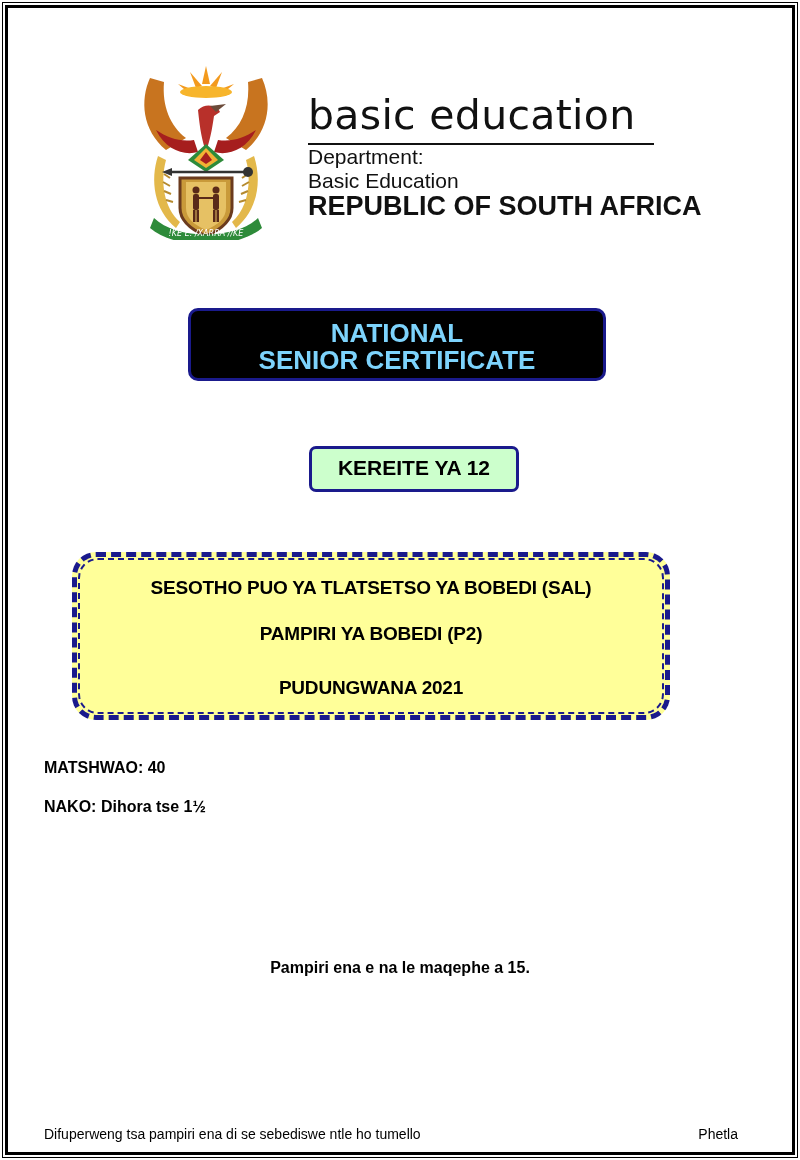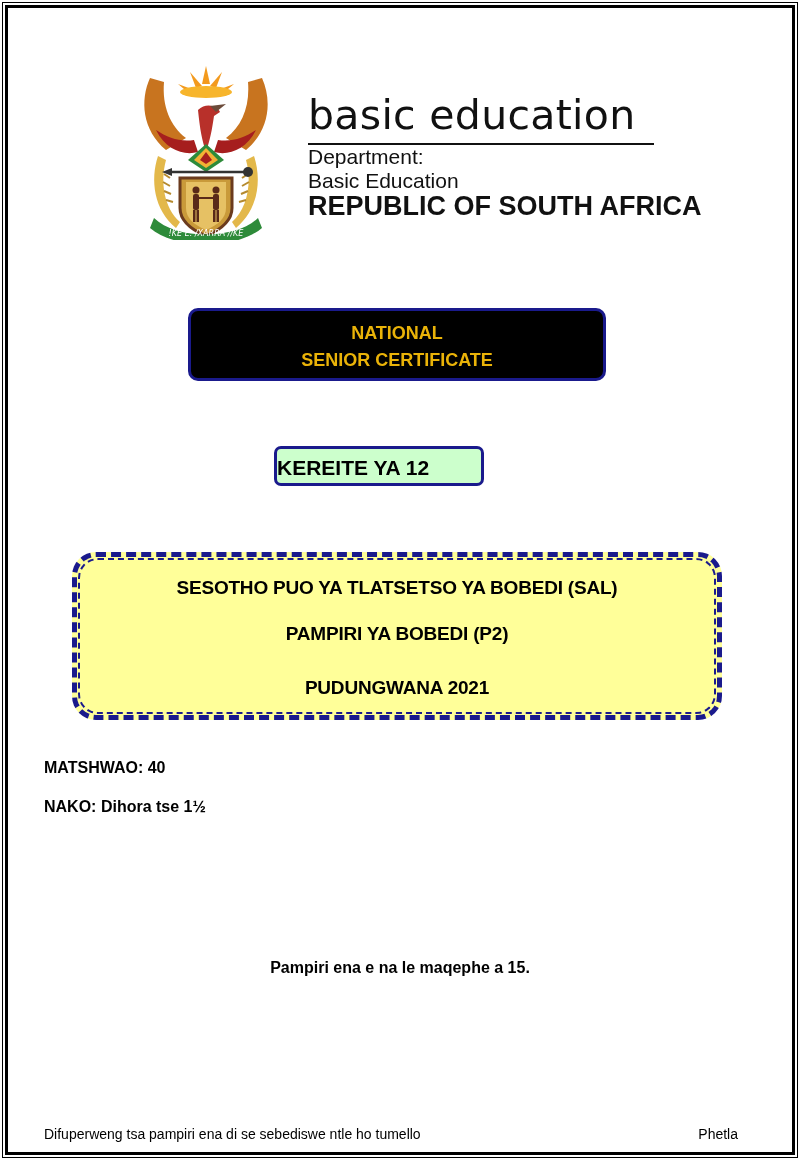--- a/index.html
+++ b/index.html
@@ -71,48 +71,48 @@
 
     
     .nsc-box {
       position: absolute;
       left: 188px; top: 308px;
       width: 418px; height: 73px;
       box-sizing: border-box;
       background: #000;
       border: 3px solid #1a1a8c;
       border-radius: 10px;
-      color: #eab308;
-      text-align: center;
-      font-weight: bold;
-      font-size: 18px;
+      color: #7dd3fc;
+      text-align: center;
+      font-weight: bold;
+      font-size: 26px;
       line-height: 27px;
       padding-top: 9px;
     }
 
     
     .grade-box {
       position: absolute;
-      left: 274px; top: 446px;
-      width: 210px; height: 40px;
+      left: 309px; top: 446px;
+      width: 210px; height: 46px;
       box-sizing: border-box;
       background: #ccffcc;
       border: 3px solid #1a1a8c;
       border-radius: 7px;
-      text-align: left;
+      text-align: center;
       font-weight: bold;
       font-size: 21px;
       line-height: 38px;
     }
 
     
     .subject-box {
       position: absolute;
       left: 72px; top: 552px;
-      width: 650px; height: 168px;
+      width: 598px; height: 168px;
       box-sizing: border-box;
       background: #ffff99;
       border: 5px double #1a1a8c;
       border-style: dashed;
       border-radius: 24px;
       text-align: center;
       font-weight: bold;
     }
     .subject-box::before {
       content: "";

